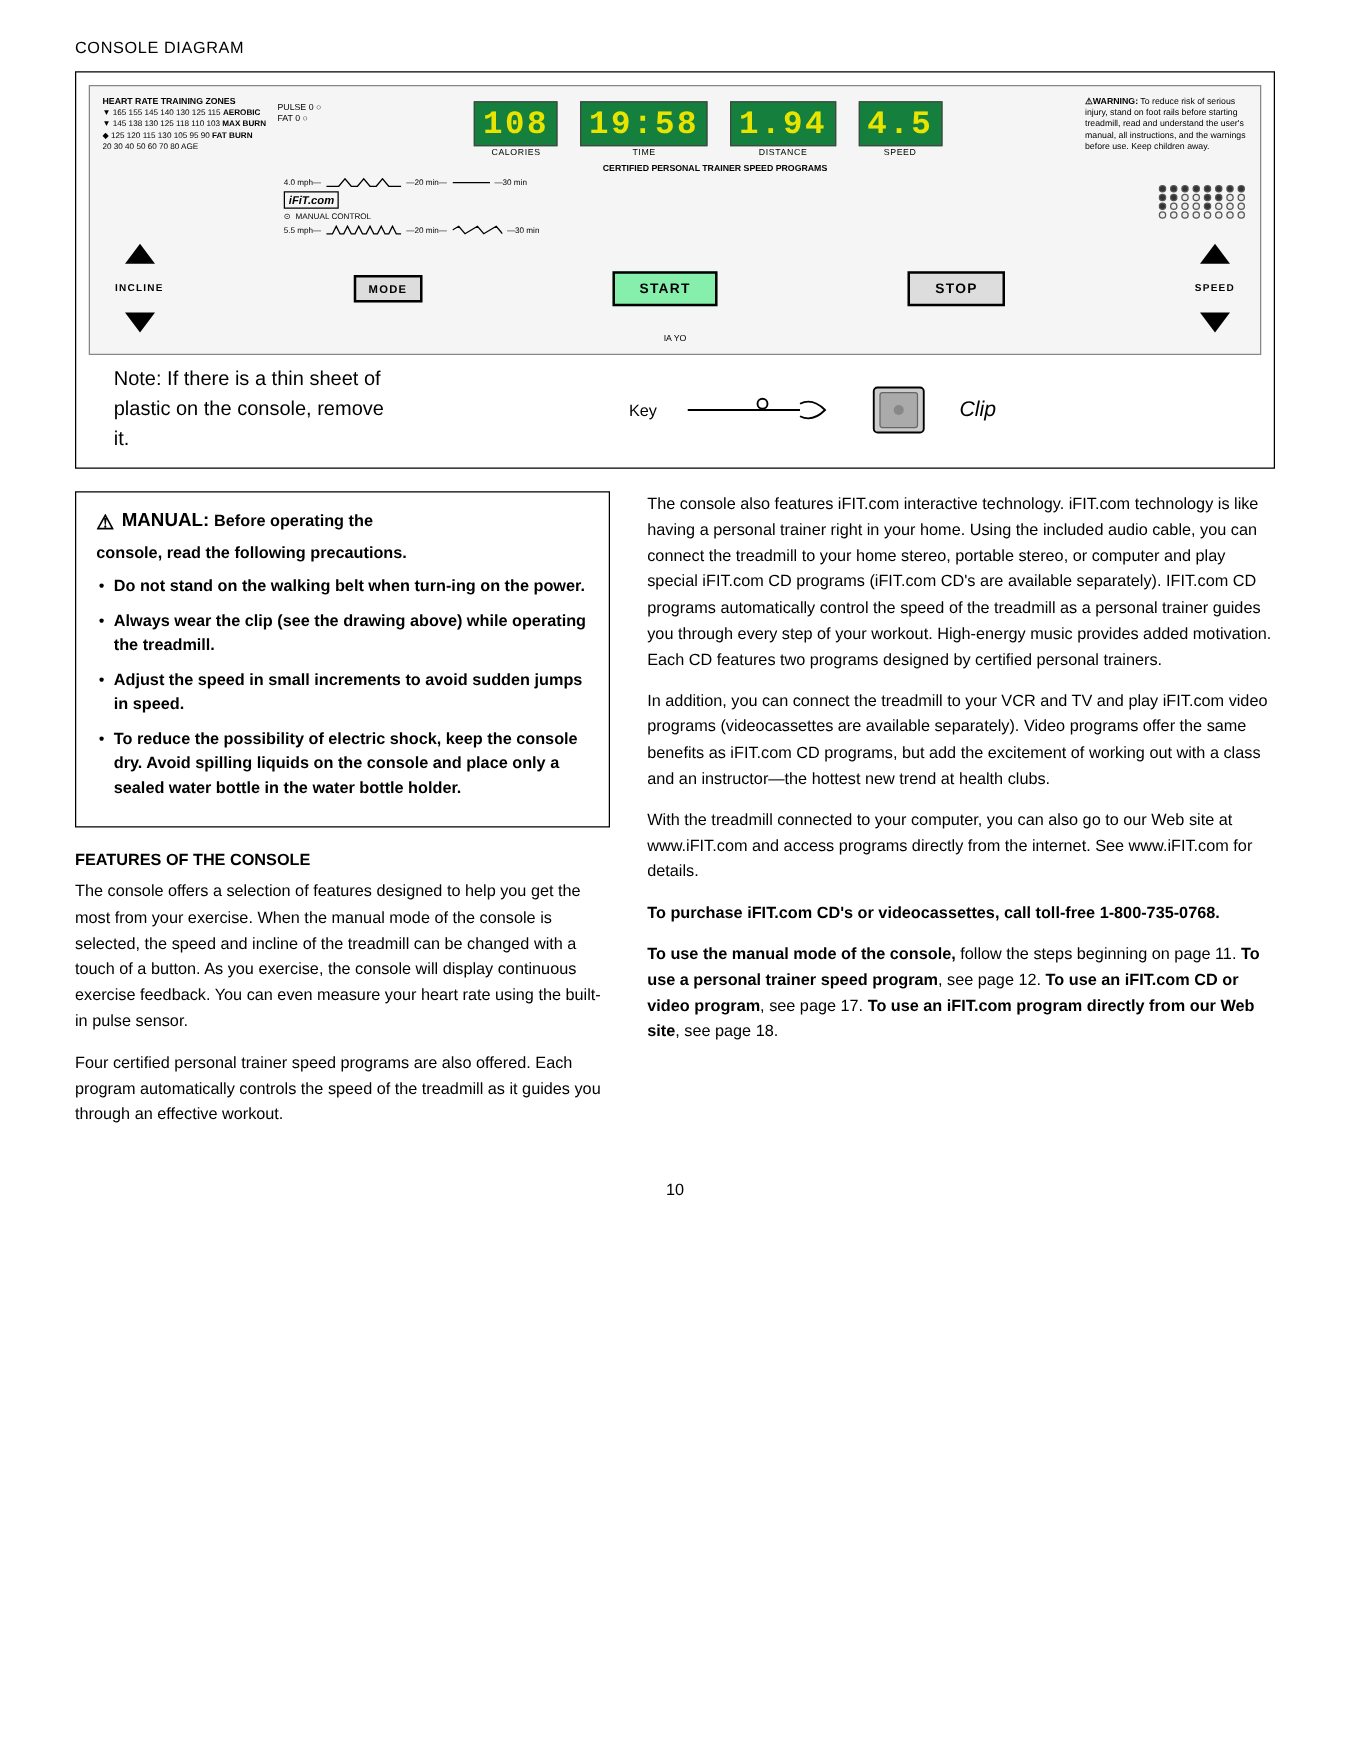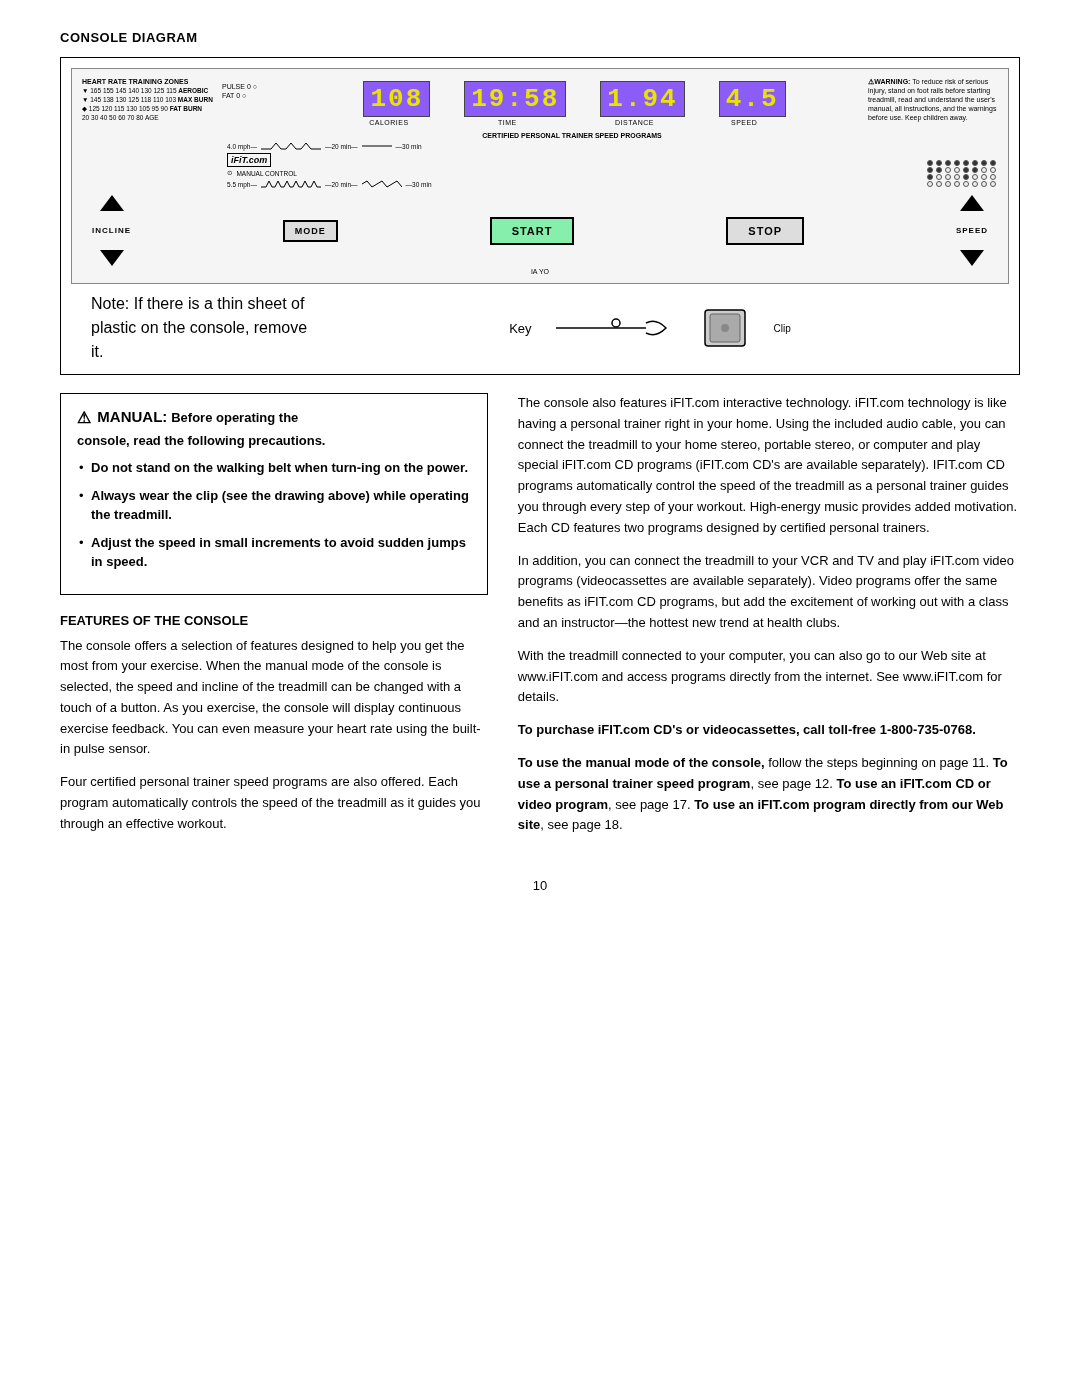--- a/index.html
+++ b/index.html
@@ -6,21 +6,21 @@
     body {
       font-family: Arial, Helvetica, sans-serif;
       font-size: 13px;
       background: #fff;
       color: #000;
       width: 1080px;
       min-height: 1397px;
       padding: 30px 60px 40px 60px;
     }
     .page-title {
-      font-weight: bold;
+      font-weight: normal;
       font-size: 13px;
       text-transform: uppercase;
       margin-bottom: 12px;
       letter-spacing: 0.5px;
     }
     .console-diagram-box {
       border: 1.5px solid #000;
       padding: 10px;
       margin-bottom: 18px;
       position: relative;
@@ -70,28 +70,27 @@
       display: flex;
       flex-direction: column;
       font-size: 7px;
       margin-right: 8px;
       margin-top: 6px;
     }
     .lcd-number {
       font-size: 26px;
       font-weight: bold;
       font-family: 'Courier New', monospace;
-      background: #8b5cf6;
+      background: #15803d;
       color: #e8e400;
       padding: 2px 6px;
       letter-spacing: 2px;
       min-width: 60px;
       text-align: center;
       border: 1px solid #444;
-      margin-left: 16px;
     }
     .lcd-number.time { min-width: 80px; }
     .lcd-number.small { font-size: 26px; min-width: 50px; }
     .warning-box {
       font-size: 7px;
       width: 130px;
       line-height: 1.3;
       text-align: left;
     }
     .warning-box .warn-title { font-weight: bold; }
@@ -300,21 +299,21 @@
               <div class="display-label">SPEED</div>
             </div>
           </div>
 
           <div class="warning-box">
             <span class="warn-title">⚠WARNING:</span>
             <span>To reduce risk of serious injury, stand on foot rails before starting treadmill, read and understand the user's manual, all instructions, and the warnings before use. Keep children away.</span>
           </div>
         </div>
 
-        <div style="display:flex; align-items:flex-end; gap:10px; margin: 6px 0 4px 145px;">
+        <div style="display:flex; align-items:center; gap:10px; margin: 6px 0 4px 145px;">
           <div style="flex:1;">
             <div class="programs-title">CERTIFIED PERSONAL TRAINER SPEED PROGRAMS</div>
 
             <div style="display:flex; flex-direction:column; gap:2px; font-size:7px;">
               <div style="display:flex; align-items:center; gap:4px;">
                 <span style="font-size:6.5px">4.0 mph—</span>
                 <svg width="60" height="10" viewBox="0 0 60 10">
                     <polyline points="0,8 10,8 15,2 20,8 25,8 30,2 35,8 40,8 45,2 50,8 60,8" fill="none" stroke="#000" stroke-width="1"></polyline>
                   </svg>
                 <span style="font-size:6.5px">—20 min—</span>
@@ -425,21 +424,21 @@
             <circle cx="60" cy="10" r="4" fill="none" stroke="#000" stroke-width="1.5"></circle>
           </svg>
 
           <div style="display:flex; flex-direction:column; align-items:center; gap:2px;">
             <svg width="50" height="40" viewBox="0 0 50 40">
               <rect x="5" y="2" width="40" height="36" rx="3" fill="#ccc" stroke="#000" stroke-width="1.5"></rect>
               <rect x="10" y="6" width="30" height="28" rx="2" fill="#aaa" stroke="#666" stroke-width="1"></rect>
               <circle cx="25" cy="20" r="4" fill="#888"></circle>
             </svg>
           </div>
-          <span style="font-size:10px;">Clip</span>
+          <span style="font-size:17px;font-style:italic;">Clip</span>
         </div>
       </div>
 
     </div>
   </div>
 
   <div class="main-content">
 
     <div class="left-col">
 
@@ -449,20 +448,21 @@
           <span>
             <span style="font-weight:bold; font-size:15px;">MANUAL:</span>
             <span style="font-weight:bold; font-size:13px;">Before operating the</span>
           </span>
         </div>
         <div style="font-weight:bold; font-size:13px; margin-bottom:8px;">console, read the following precautions.</div>
         <ul class="caution-list">
           <li><strong>Do not stand on the walking belt when turn-ing on the power.</strong></li>
           <li><strong>Always wear the clip (see the drawing above) while operating the treadmill.</strong></li>
           <li><strong>Adjust the speed in small increments to avoid sudden jumps in speed.</strong></li>
+          <li><strong>To reduce the possibility of electric shock, keep the console dry. Avoid spilling liquids on the console and place only a sealed water bottle in the water bottle holder.</strong></li>
         </ul>
       </div>
 
       <div>
         <div class="section-header">FEATURES OF THE CONSOLE</div>
         <p class="body-text">The console offers a selection of features designed to help you get the most from your exercise. When the manual mode of the console is selected, the speed and incline of the treadmill can be changed with a touch of a button. As you exercise, the console will display continuous exercise feedback. You can even measure your heart rate using the built-in pulse sensor.</p>
         <p class="body-text">Four certified personal trainer speed programs are also offered. Each program automatically controls the speed of the treadmill as it guides you through an effective workout.</p>
       </div>
     </div>
 

